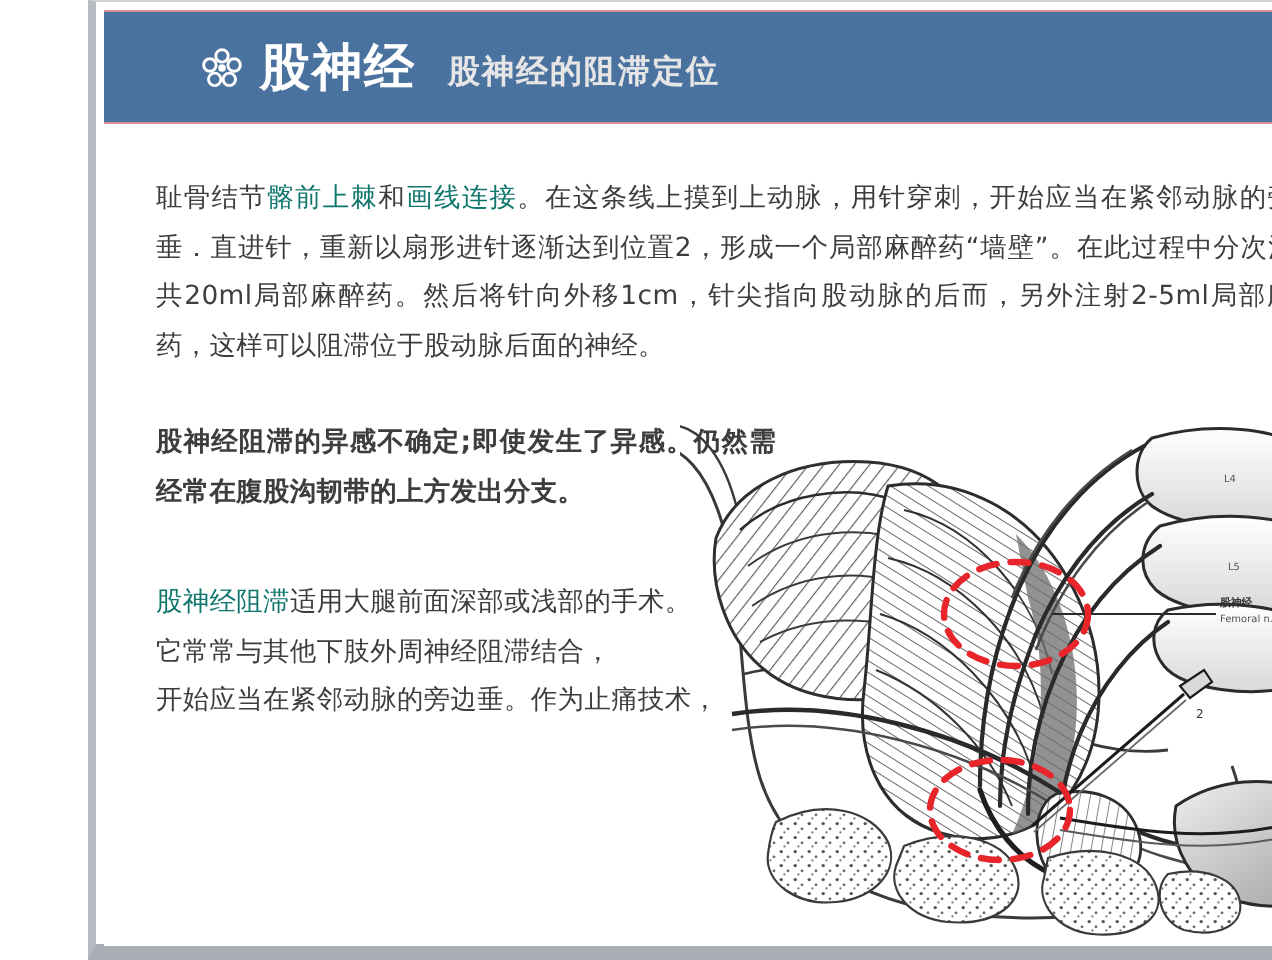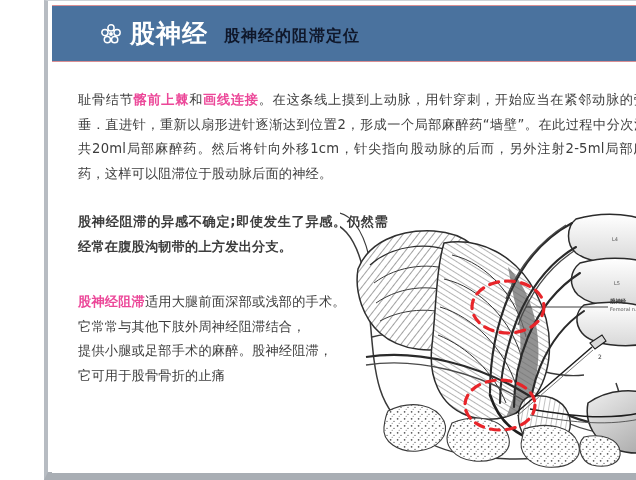--- a/index.html
+++ b/index.html
@@ -60,41 +60,41 @@
     margin-left: 8px;
     color: #ffffff;
     font-size: 25px;
     font-weight: bold;
     letter-spacing: 1px;
     line-height: 1;
     white-space: nowrap;
   }
   #header-subtitle {
     margin-left: 16px;
-    color: #0f172a;
+    color: #e5e5e5;
     font-size: 16px;
     font-weight: bold;
     letter-spacing: 1px;
     line-height: 1;
     white-space: nowrap;
     padding-top: 4px;
   }
 
   
   .para {
     position: absolute;
     color: #3d3d3d;
     font-size: 13.2px;
     line-height: 24.5px;
     letter-spacing: 0.2px;
     text-align: justify;
   }
   .hl-red {
-    color: #ec4899;
-    font-weight: bold;
+    color: #0f766e;
+    font-weight: normal;
   }
 
   #para-1 {
     left: 26px;
     top: 86px;
     width: 583px;
   }
   #para-2 {
     left: 26px;
     top: 208px;
@@ -148,22 +148,21 @@
       <span id="header-subtitle">股神经的阻滞定位</span>
     </div>
 
     <div class="para" id="para-1"><span>耻骨结节</span><span class="hl-red">髂前上棘</span><span>和</span><span class="hl-red">画线连接</span><span>。在这条线上摸到上动脉，用针穿刺，开始应当在紧邻动脉的旁边垂．直进针，重新以扇形进针逐渐达到位置2，形成一个局部麻醉药“墙壁”。在此过程中分次注射共20ml局部麻醉药。然后将针向外移1cm，针尖指向股动脉的后而，另外注射2-5ml局部麻醉药，这样可以阻滞位于股动脉后面的神经。</span></div>
 
     <div class="para" id="para-2"><span>股神经阻滞的异感不确定;即使发生了异感。仍然需经常在腹股沟韧带的上方发出分支。</span></div>
 
     <div class="para" id="para-3">
         <span class="ln"><span class="hl-red">股神经阻滞</span><span>适用大腿前面深部或浅部的手术。</span></span>
         <span class="ln"><span>它常常与其他下肢外周神经阻滞结合，</span></span>
-        <span class="ln"><span>提供小腿或足部手术的麻醉。股神经阻滞，</span></span>
-        <span class="ln"><span>它可用于股骨骨折的止痛</span></span>
+        <span class="ln"><span>开始应当在紧邻动脉的旁边垂。作为止痛技术，</span></span>
       </div>
 
     <div id="illustration">
       <svg width="339" height="266" viewBox="0 0 339 266">
         <defs>
 
           <pattern id="fiber" width="6" height="6" patternUnits="userSpaceOnUse" patternTransform="rotate(38)">
             <rect width="6" height="6" fill="#ffffff"></rect>
             <line x1="0" y1="0" x2="0" y2="6" stroke="#5b5b5b" stroke-width="1.15"></line>
           </pattern>

